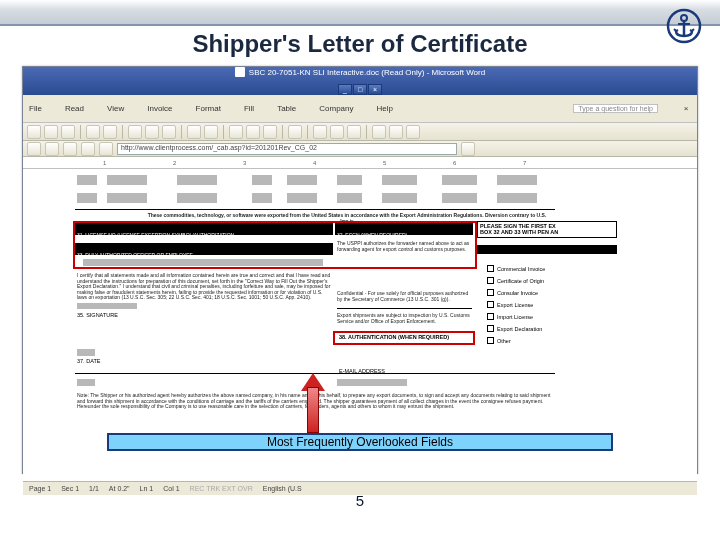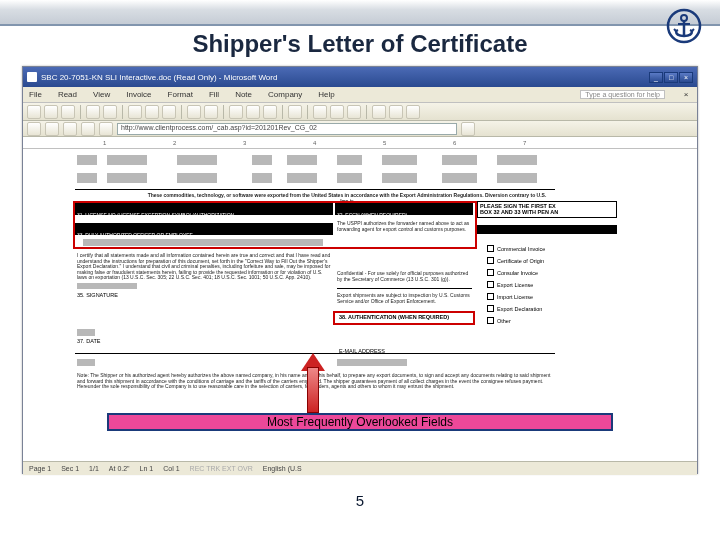--- a/index.html
+++ b/index.html
@@ -2,26 +2,26 @@
 <html><head>
 <meta charset="utf-8">
 <style>
   *{margin:0;padding:0;box-sizing:border-box;}
   body{width:720px;height:540px;font-family:Arial,sans-serif;background:#fff;overflow:hidden;position:relative;}
   .topbar{height:26px;background:linear-gradient(#fff,#d8dde3 40%,#c5ccd5);border-bottom:2px solid #8195ae;}
   .slide-title{font-size:24px;font-weight:bold;color:#1a2840;text-align:center;padding:4px 0 8px;}
   .anchor-icon{position:absolute;top:8px;right:18px;width:36px;height:36px;}
   .anchor-icon svg{width:100%;height:100%;}
   .word-window{margin:0 22px;height:408px;border:1px solid #7a8296;background:#fff;box-shadow:0 0 2px rgba(0,0,0,.3);position:relative;}
-  .titlebar{height:20px;background:linear-gradient(#4b6ab5,#2a4a90);display:flex;align-items:center;justify-content:space-between;padding:0 4px;color:#fff;font-size:8px;}
+  .titlebar{height:28px;background:linear-gradient(#4b6ab5,#2a4a90);display:flex;align-items:center;justify-content:space-between;padding:0 4px;color:#fff;font-size:8px;flex-direction:column;}
   .tb-left{display:flex;align-items:center;gap:4px;}
   .tb-wicon{width:10px;height:10px;background:#fff;border-radius:1px;}
   .win-btns{display:flex;gap:1px;}
   .win-btns span{width:14px;height:11px;background:linear-gradient(#5a7ac5,#2a4a90);border:1px solid #1a3a7a;display:inline-flex;align-items:center;justify-content:center;font-size:7px;color:#fff;}
-  .menubar{height:16px;background:#ece9d8;display:flex;gap:16px;padding:0 6px;align-items:center;font-size:8px;color:#333;border-bottom:1px solid #c0c0c0;}
+  .menubar{height:28px;background:#ece9d8;display:flex;gap:23px;padding:0 6px;align-items:center;font-size:8px;color:#333;border-bottom:1px solid #c0c0c0;}
   .help-box{margin-left:auto;font-size:7px;color:#888;border:1px solid #c0c0c0;padding:0 4px;background:#fff;}
   .toolbar{height:18px;background:linear-gradient(#f5f3e8,#e5e2d0);border-bottom:1px solid #b8b8a8;display:flex;align-items:center;padding:0 4px;gap:3px;}
   .tbtn{width:14px;height:14px;background:linear-gradient(#fff,#e8e5d5);border:1px solid #c8c5b5;border-radius:2px;}
   .tsep{width:1px;height:14px;background:#b8b8a8;margin:0 2px;}
   .addrbar{height:16px;background:linear-gradient(#f5f3e8,#e5e2d0);border-bottom:1px solid #b8b8a8;display:flex;align-items:center;padding:0 4px;font-size:7px;color:#444;gap:4px;}
   .addrbox{flex:0 0 340px;height:12px;background:#fff;border:1px solid #9aa;padding:0 3px;overflow:hidden;white-space:nowrap;}
   .ruler{height:12px;background:#fff;border-bottom:1px solid #c0c0c0;position:relative;font-size:6px;color:#666;}
   .ruler span{position:absolute;top:3px;}
   .doc-area{position:relative;height:312px;background:#fff;overflow:hidden;}
   .page{margin:4px 24px 0;background:#fff;min-height:300px;position:relative;}
@@ -29,21 +29,21 @@
   .thin-rule{position:absolute;height:1px;background:#000;}
   .tiny-text{position:absolute;font-size:5px;color:#222;line-height:1.1;}
   .form-label{position:absolute;font-size:5.5px;color:#000;line-height:1;}
   .black-strip{position:absolute;height:12px;background:#000;}
   .black-strip span{color:#fff;font-size:5px;padding:0 2px;line-height:12px;}
   .sign-box{position:absolute;border:1px solid #000;background:#fff;padding:1px 2px;font-size:5.5px;font-weight:bold;line-height:1.15;}
   .red-box{position:absolute;border:2px solid #c00;}
   .arrow{position:absolute;left:254px;top:200px;width:24px;height:60px;}
   .arrow-stem{position:absolute;left:6px;top:14px;width:12px;height:46px;background:linear-gradient(#e88,#c22);border:1px solid #800;}
   .arrow-head{position:absolute;left:0;top:0;width:0;height:0;border-left:12px solid transparent;border-right:12px solid transparent;border-bottom:18px solid #c22;}
-  .banner{position:absolute;left:60px;top:260px;right:60px;height:18px;background:#ec4899;border:2px solid #1a3a7a;display:flex;align-items:center;justify-content:center;font-size:12px;color:#000;}
+  .banner{position:absolute;left:60px;top:260px;right:60px;height:18px;background:#7dd3fc;border:2px solid #1a3a7a;display:flex;align-items:center;justify-content:center;font-size:12px;color:#000;}
   .checkbox-item{position:absolute;display:flex;align-items:center;gap:3px;font-size:5.5px;}
   .checkbox-item .cb{width:7px;height:7px;border:1px solid #000;background:#fff;}
   .statusbar{height:14px;background:#ece9d8;border-top:1px solid #b8b8a8;display:flex;align-items:center;font-size:7px;color:#444;padding:0 6px;gap:10px;}
   .page-number{text-align:center;font-size:15px;color:#0a1830;padding-top:18px;}
 </style>
 </head>
 <body>
 
 <div class="topbar"></div>
 <div class="anchor-icon">
@@ -73,21 +73,21 @@
     </div>
   </div>
 
   <div class="menubar">
     <span>File</span>
     <span>Read</span>
     <span>View</span>
     <span>Invoice</span>
     <span>Format</span>
     <span>Fill</span>
-    <span>Note</span>
+    <span>Table</span>
     <span>Company</span>
     <span>Help</span>
     <span class="help-box">Type a question for help</span>
     <span style="width:10px;text-align:center">×</span>
   </div>
 
   <div class="toolbar">
     <span class="tbtn"></span>
     <span class="tbtn"></span>
     <span class="tbtn"></span>

